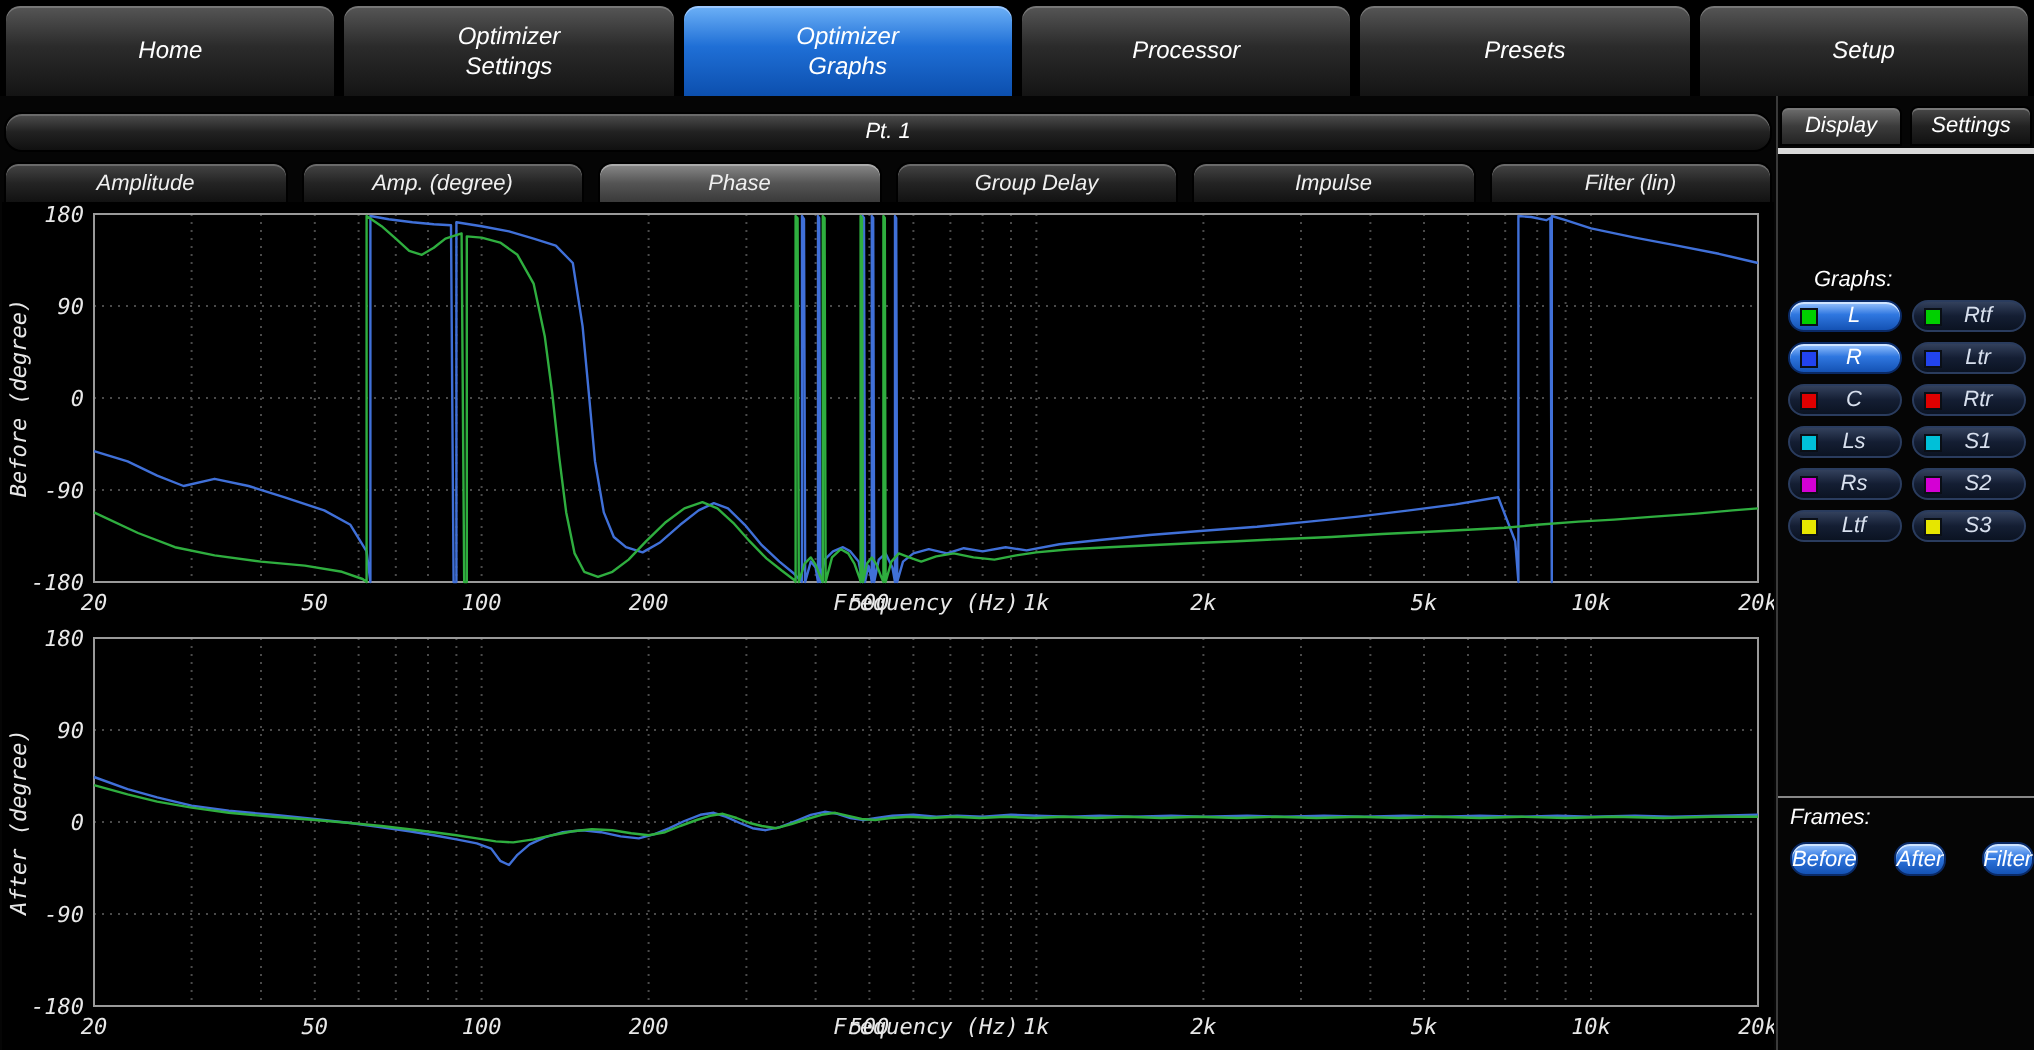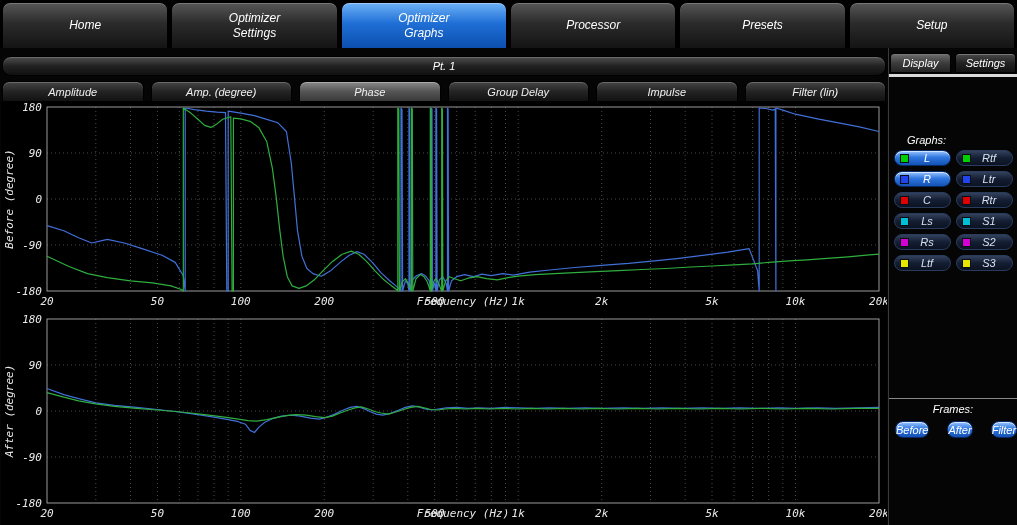--- a/index.html
+++ b/index.html
@@ -50,21 +50,21 @@
        grid-template-columns:1fr 1fr;gap:5px 5px;}
   .gbtn{height:16px;border-radius:8px;display:flex;align-items:center;padding:0 5px;
        box-sizing:border-box;font-size:11px;color:#fff;cursor:pointer;}
   .gbtn .sw{width:7px;height:7px;border:1px solid #0a0f16;flex:none;}
   .gbtn .lbl{flex:1;text-align:center;}
   .gbtn.on{background:linear-gradient(#9cc6ff,#2f77e0 45%,#1452b4);border:1px solid #0a2a66;
        box-shadow:inset 0 1px 0 #cfe4ff;}
   .gbtn.off{background:linear-gradient(#33415c,#141e33 50%,#0b1322);border:1px solid #2a3c5e;color:#d8e0ee;}
 
   .frames-sec{position:absolute;top:350px;left:0;width:128px;border-top:1px solid #888;
-       padding:4px 6px 0 6px;box-sizing:border-box;text-align:center;}
+       padding:4px 6px 0 6px;box-sizing:border-box;}
   .frames-label{color:#fff;font-size:11px;margin:0 0 6px 0;}
   .frames-buttons{display:flex;gap:18px;}
   .fbtn{height:15px;border-radius:8px;border:1px solid #0a2a66;
        background:linear-gradient(#9cc6ff,#2f77e0 45%,#1452b4);box-shadow:inset 0 1px 0 #cfe4ff;
        color:#fff;font-size:11px;display:flex;align-items:center;justify-content:center;cursor:pointer;}
 </style>
 </head>
 <body>
 
 <div class="app">

